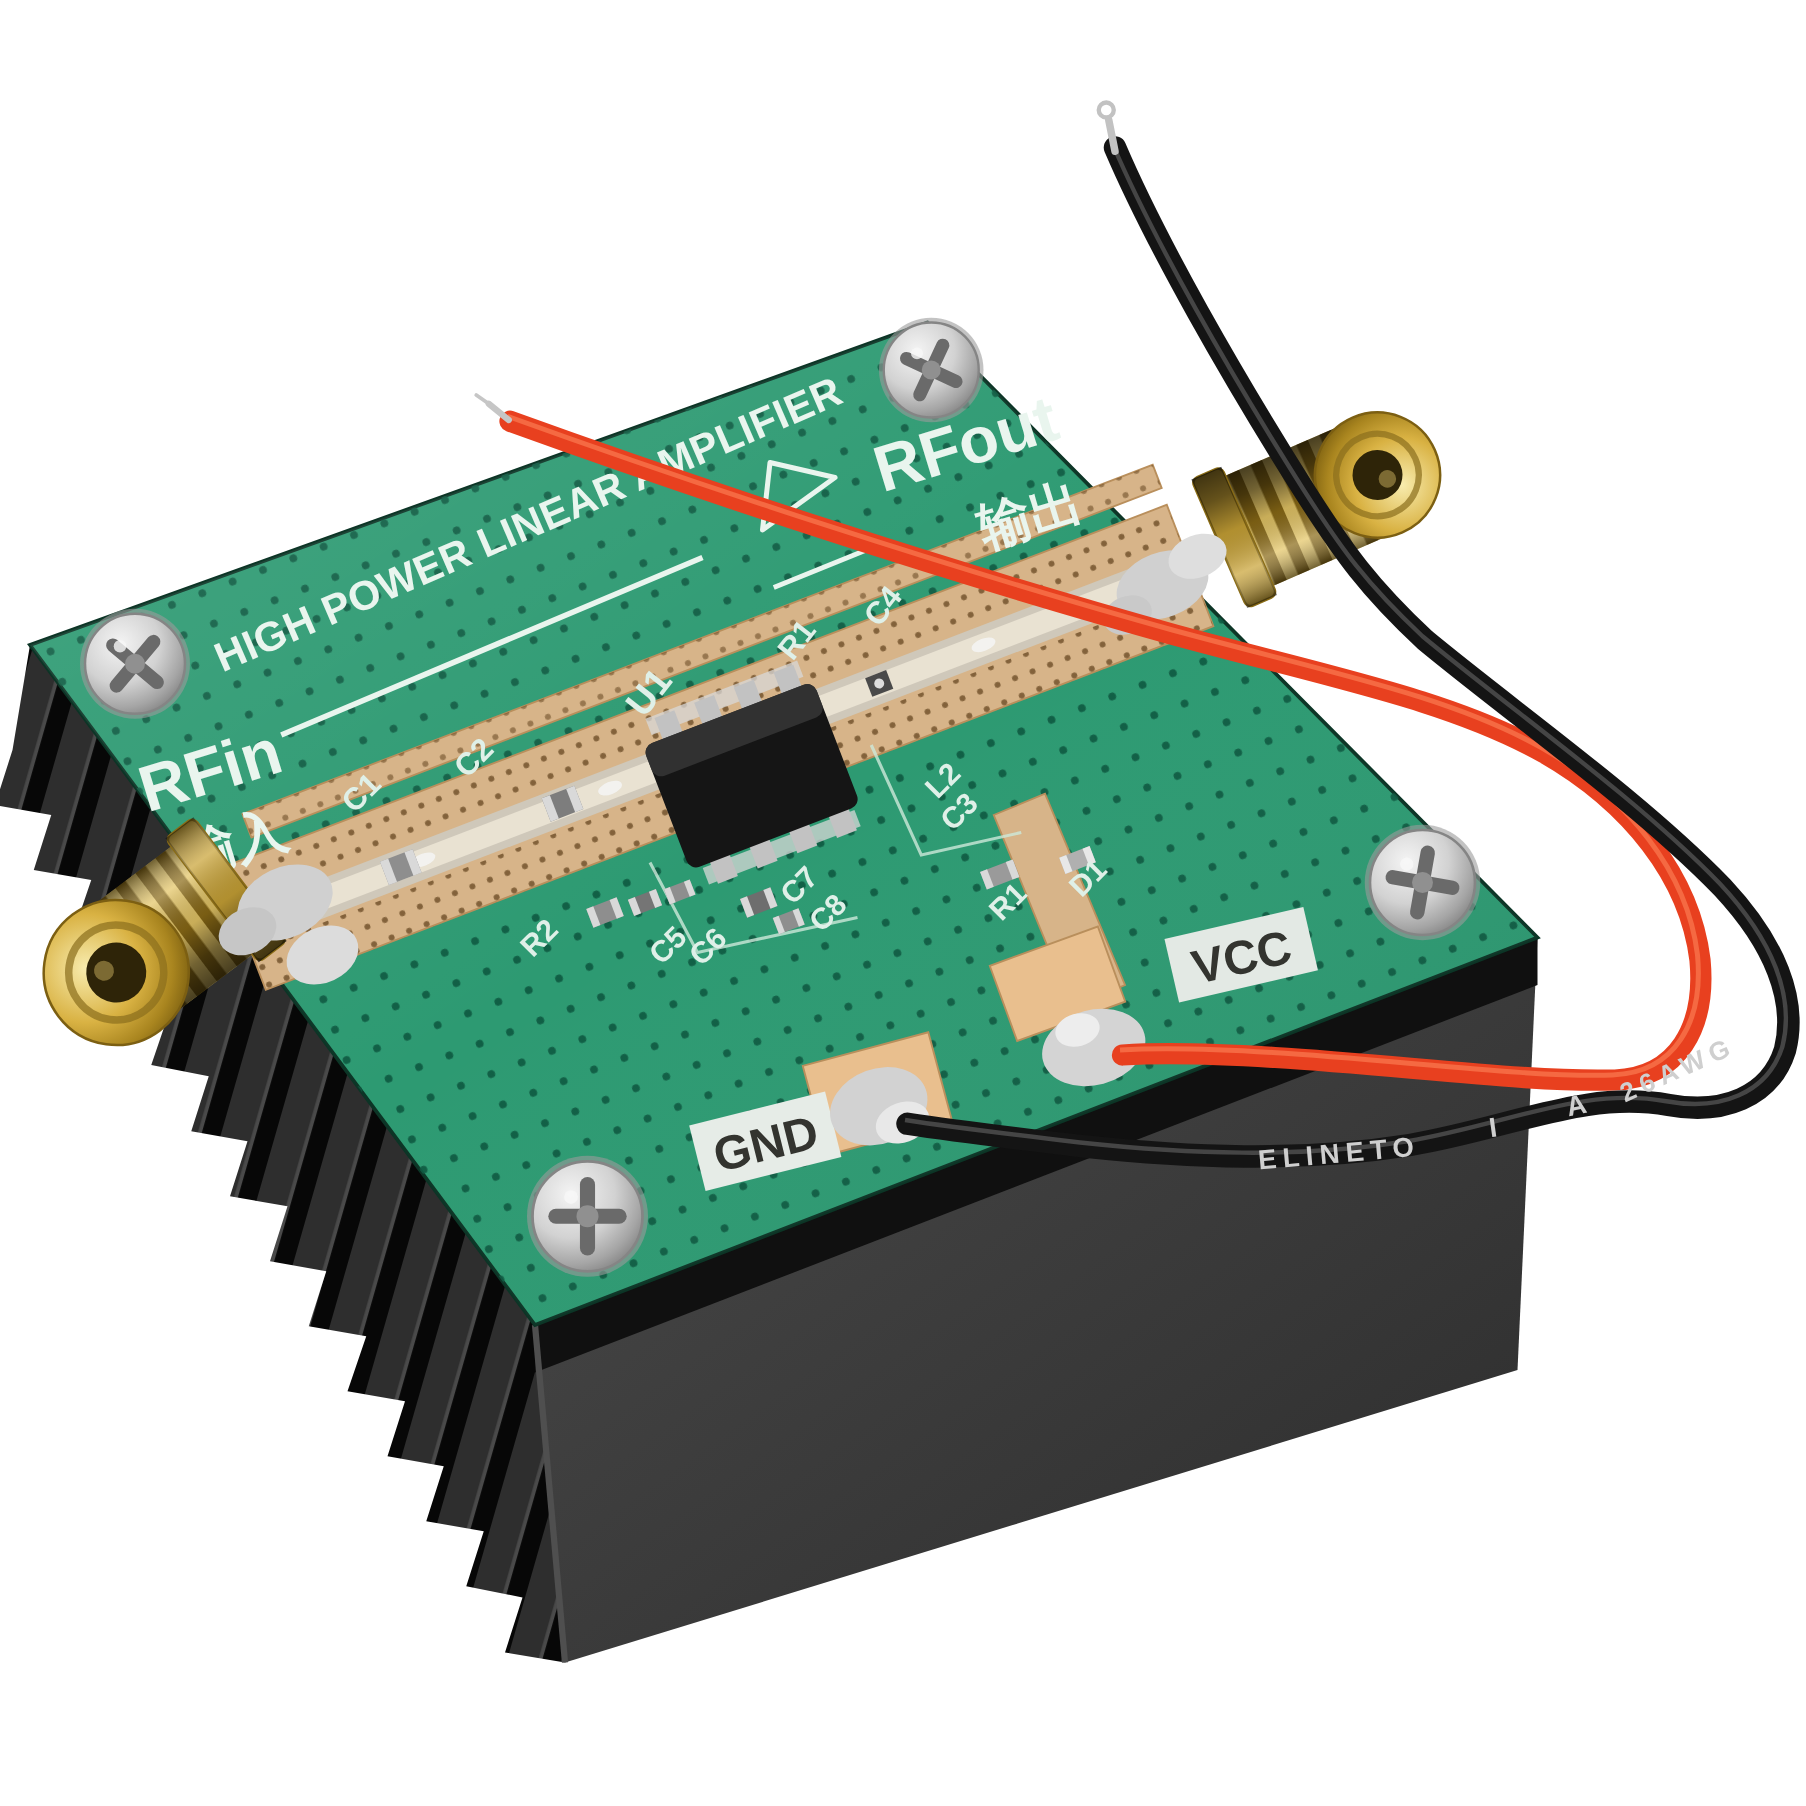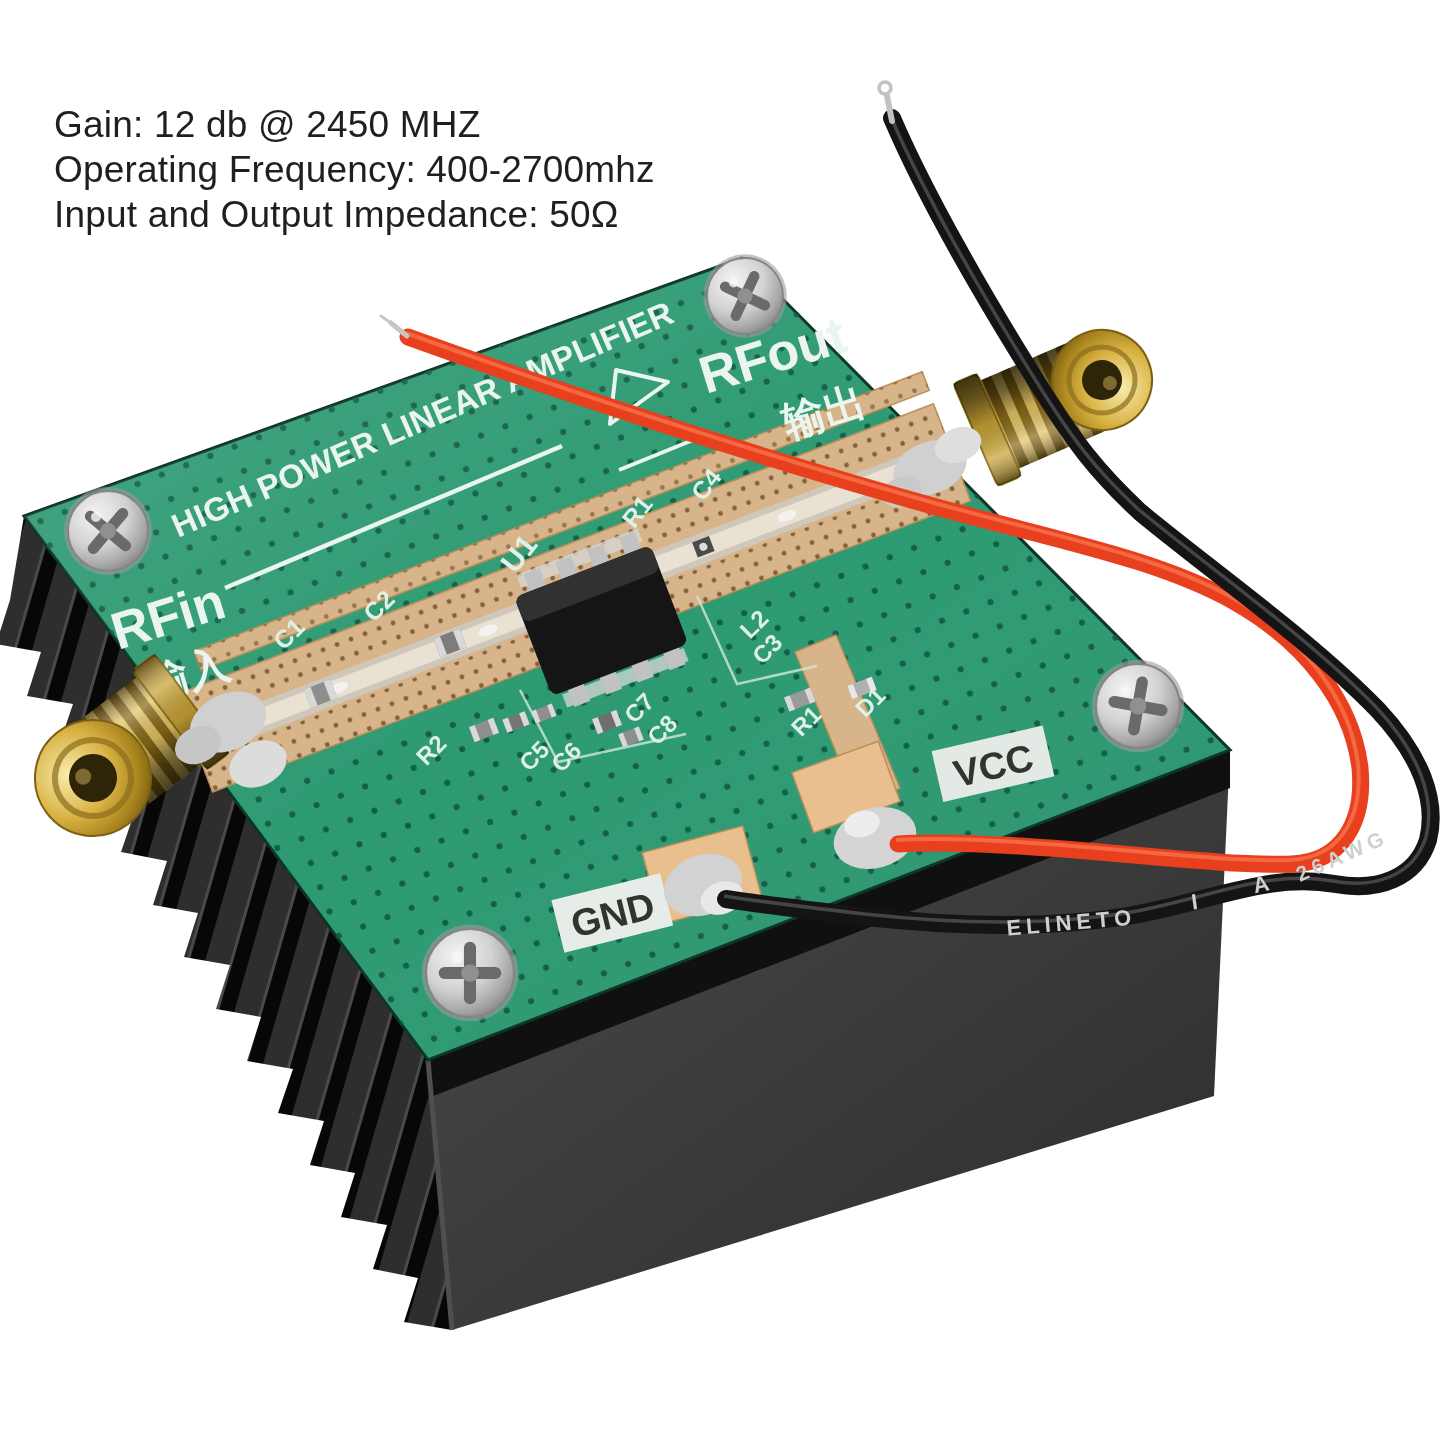--- a/index.html
+++ b/index.html
@@ -10,25 +10,20 @@
   svg{position:absolute;left:0;top:0;}
   svg text{font-family:"Liberation Sans","DejaVu Sans",sans-serif;}
   .silk{fill:#e9f5ee;font-weight:bold;}
   .wiretxt{fill:#cfcfcf;font-weight:bold;letter-spacing:5px;}
 </style>
 </head>
 <body>
 
 <div class="stage">
 
-  <div class="specs">
-    <div>Gain: 12 db @ 2450 MHZ</div>
-    <div>Operating Frequency: 400-2700mhz</div>
-    <div>Input and Output Impedance: 50Ω</div>
-  </div>
 
   <svg width="1445" height="1445" viewBox="0 0 1445 1445">
     <defs>
       <pattern id="finStripes" width="42" height="42" patternUnits="userSpaceOnUse" patternTransform="rotate(16)">
         <rect width="42" height="42" fill="#070707"></rect>
         <rect width="26" height="42" fill="#2e2e2e"></rect>
         <rect x="24" width="3" height="42" fill="#4a4a4a"></rect>
       </pattern>
       <pattern id="pcbDots" width="26" height="26" patternUnits="userSpaceOnUse" patternTransform="rotate(-21)">
         <circle cx="7" cy="7" r="3.1" fill="#0d5940" opacity="0.9"></circle>

